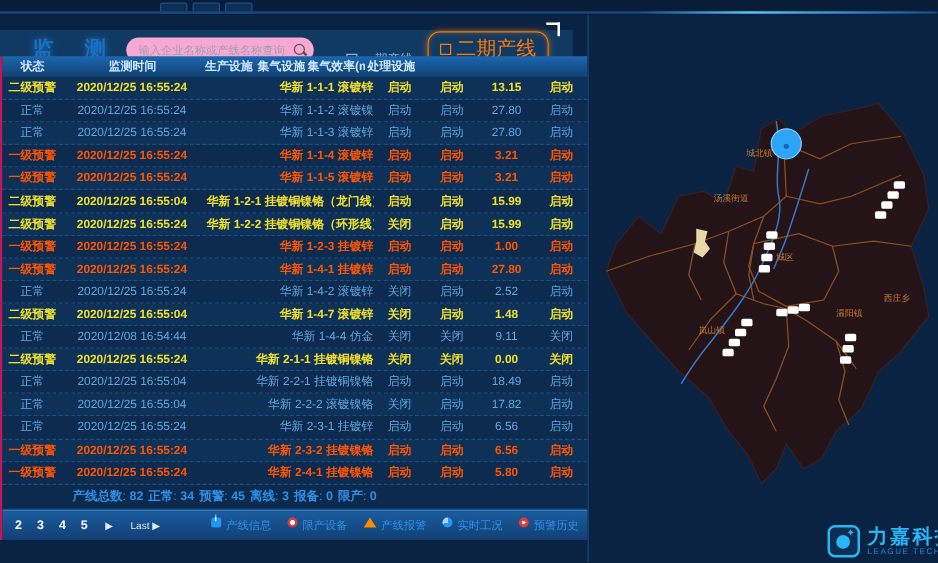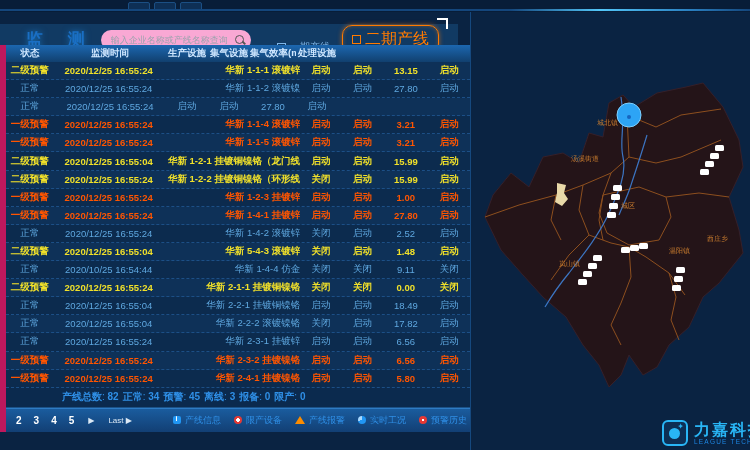--- a/index.html
+++ b/index.html
@@ -30,21 +30,21 @@
   .phase1 { display:flex; align-items:center; gap:4px; color:#7fb6e8; font-size:10px; cursor:pointer; }
   .cbox { width:9px; height:9px; border:1px solid #7fb6e8; background:transparent; }
   .phase2 { position:relative; margin-left:12px; display:flex; align-items:center; gap:4px; color:#ff7a00; font-size:16px;
     border:1px solid #ff7a00; border-radius:10px; padding:3px 9px; box-shadow:0 0 5px rgba(255,122,0,.6), inset 0 0 4px rgba(255,122,0,.35);
     cursor:pointer; }
   .phase2 .cbox { border-color:#ff7a00; }
   .corner-mark { position:absolute; top:-8px; right:-10px; width:11px; height:11px;
     border-top:2px solid #fff; border-right:2px solid #fff; }
 
   
-  .table-wrap { position:absolute; top:45px; left:0; width:470px; border-left:6px solid #be185d; }
+  .table-wrap { position:absolute; top:45px; left:0; width:470px; border-left:2px solid #be185d; }
   .thead { display:flex; height:17px; align-items:center; background:linear-gradient(180deg,#1c67b0,#11406f);
     font-size:9.5px; font-weight:bold; color:#cfe7ff; }
   .row { display:flex; height:18.1px; align-items:center; font-size:9.5px; border-bottom:1px dashed #1c4f86; cursor:pointer; }
   .row:nth-child(odd) { background:#0e3158; }
   .row:nth-child(even) { background:#0c2b4e; }
   .c { white-space:nowrap; overflow:hidden; }
   .c-status { width:48px; text-align:center; }
   .c-time   { width:112px; text-align:center; }
   .c-name   { width:138px; text-align:right; padding-left:4px; }
   .c-prod   { width:42px; text-align:center; }
@@ -60,21 +60,21 @@
     padding-left:56px; gap:4px; border-bottom:1px solid #1c5288; }
   .summary b { font-weight:bold; }
 
   .bottom-bar { display:flex; align-items:center; height:24px; width:470px;
     background:linear-gradient(180deg,#1a5c9e,#123f74); border-top:1px solid #2e7bc4; border-right:1px solid #2e7bc4; }
   .pager { display:flex; align-items:center; padding-left:4px; }
   .page-num { color:#fff; font-size:10px; font-weight:bold; margin:0 6px; cursor:pointer; }
   .page-next { color:#dce9f5; font-size:8px; margin:0 8px; cursor:pointer; }
   .page-last { color:#dce9f5; font-size:8px; margin-left:6px; cursor:pointer; }
   .legend { margin-left:auto; display:flex; align-items:center; gap:13px; padding-right:8px; }
-  .legend-item { display:flex; align-items:center; gap:4px; color:#2f8fe6; font-size:9px; cursor:pointer; white-space:nowrap; }
+  .legend-item { display:flex; align-items:flex-start; gap:4px; color:#2f8fe6; font-size:9px; cursor:pointer; white-space:nowrap; }
   .ic { display:inline-block; width:8px; height:8px; flex:none; }
   .ic-info-square { background:#2196f3; border-radius:2px; position:relative; }
   .ic-info-square::after { content:'i'; position:absolute; left:2.5px; top:-1.5px; color:#fff; font-size:7px; font-weight:bold; }
   .ic-restricted-circle { border-radius:50%; background:radial-gradient(circle,#fff 0 2px,#e53935 2px); }
   .ic-alarm-triangle { width:0; height:0; border-left:5px solid transparent; border-right:5px solid transparent; border-bottom:8px solid #fb8c00; }
   .ic-realtime-gauge { border-radius:50%; background:conic-gradient(#2196f3 0 70%,#a8d8ff 70% 100%); }
   .ic-history-dot { border-radius:50%; background:radial-gradient(circle,#fff 0 1.5px,#e53935 1.5px); }
 
   
   .map-panel { position:absolute; top:12px; left:470px; width:280px; height:438px; background:#0a2342;
@@ -144,20 +144,21 @@
         <div class="c c-time">2020/12/25 16:55:24</div>
         <div class="c c-name">华新 1-1-2 滚镀镍</div>
         <div class="c c-prod">启动</div>
         <div class="c c-gas">启动</div>
         <div class="c c-rate">27.80</div>
         <div class="c c-treat">启动</div>
       </div>
       <div class="row normal">
         <div class="c c-status">正常</div>
         <div class="c c-time">2020/12/25 16:55:24</div>
+        <div class="c c-name">华新 1-1-3 滚镀锌</div>
         <div class="c c-prod">启动</div>
         <div class="c c-gas">启动</div>
         <div class="c c-rate">27.80</div>
         <div class="c c-treat">启动</div>
       </div>
       <div class="row level1">
         <div class="c c-status">一级预警</div>
         <div class="c c-time">2020/12/25 16:55:24</div>
         <div class="c c-name">华新 1-1-4 滚镀锌</div>
         <div class="c c-prod">启动</div>
@@ -215,29 +216,29 @@
         <div class="c c-time">2020/12/25 16:55:24</div>
         <div class="c c-name">华新 1-4-2 滚镀锌</div>
         <div class="c c-prod">关闭</div>
         <div class="c c-gas">启动</div>
         <div class="c c-rate">2.52</div>
         <div class="c c-treat">启动</div>
       </div>
       <div class="row level2">
         <div class="c c-status">二级预警</div>
         <div class="c c-time">2020/12/25 16:55:04</div>
-        <div class="c c-name">华新 5-4-3 滚镀锌</div>
+        <div class="c c-name">华新 1-4-7 滚镀锌</div>
         <div class="c c-prod">关闭</div>
         <div class="c c-gas">启动</div>
         <div class="c c-rate">1.48</div>
         <div class="c c-treat">启动</div>
       </div>
       <div class="row normal">
         <div class="c c-status">正常</div>
-        <div class="c c-time">2020/10/25 16:54:44</div>
+        <div class="c c-time">2020/12/08 16:54:44</div>
         <div class="c c-name">华新 1-4-4 仿金</div>
         <div class="c c-prod">关闭</div>
         <div class="c c-gas">关闭</div>
         <div class="c c-rate">9.11</div>
         <div class="c c-treat">关闭</div>
       </div>
       <div class="row level2">
         <div class="c c-status">二级预警</div>
         <div class="c c-time">2020/12/25 16:55:24</div>
         <div class="c c-name">华新 2-1-1 挂镀铜镍铬</div>

